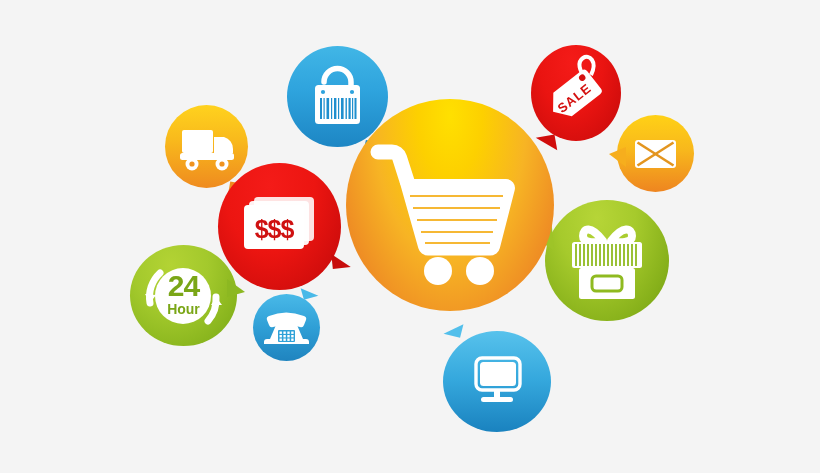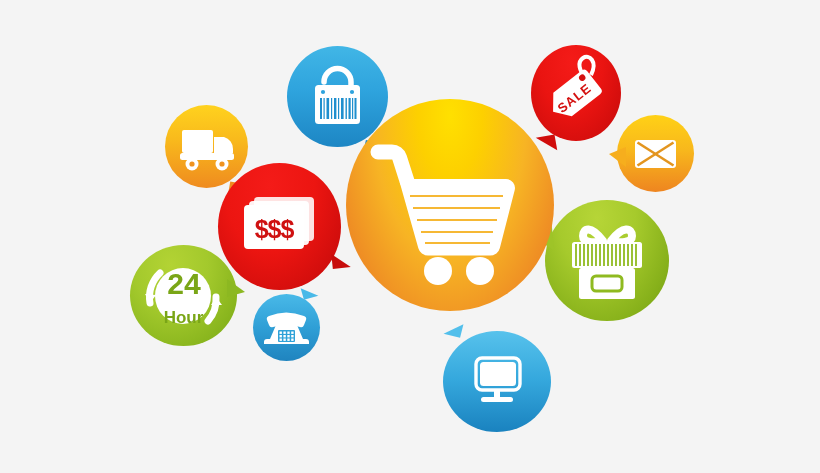--- a/index.html
+++ b/index.html
@@ -134,22 +134,22 @@
         <g fill="none" stroke="#ffffff" stroke-width="7" stroke-linecap="round">
           <path d="M20 58 A33 33 0 0 1 30 28"></path>
           <path d="M86 52 A33 33 0 0 1 78 76"></path>
         </g>
         <path d="M20 58 l-5 -9 l11 1 z" fill="#ffffff"></path>
         <path d="M86 52 l6 8 l-11 0 z" fill="#ffffff"></path>
         <circle cx="53" cy="51" r="28" fill="#ffffff"></circle>
       </svg>
     </span>
     <div style="position:absolute;left:0;top:26px;width:100%;text-align:center;line-height:1;">
-      <div style="font-size:30px;font-weight:bold;color:#7aa617;letter-spacing:-1px;font-family:Liberation Mono, monospace;">24</div>
-      <div style="font-size:17px;font-weight:bold;color:#7aa617;margin-top:8px;font-family:'Liberation Sans',sans-serif;text-align:center;">Hour</div>
+      <div style="font-size:30px;font-weight:bold;color:#7aa617;letter-spacing:-1px;font-family:Liberation Sans, sans-serif;">24</div>
+      <div style="font-size:14px;font-weight:bold;color:#7aa617;margin-top:1px;font-family:'Liberation Sans',sans-serif;text-align:center;">Hour</div>
     </div>
   </div>
 
   <div class="bubble" id="truck-bubble" style="left: 165px; top: 105px; width: 83px; height: 83px;">
     <span class="tail"></span>
     <span class="ico">
       <svg viewBox="0 0 83 83">
         <g fill="#ffffff">
           <rect x="17" y="25" width="31" height="23" rx="2"></rect>
           <path d="M49 32 h10 a12 12 0 0 1 9 12 v4 h-19 z"></path>

